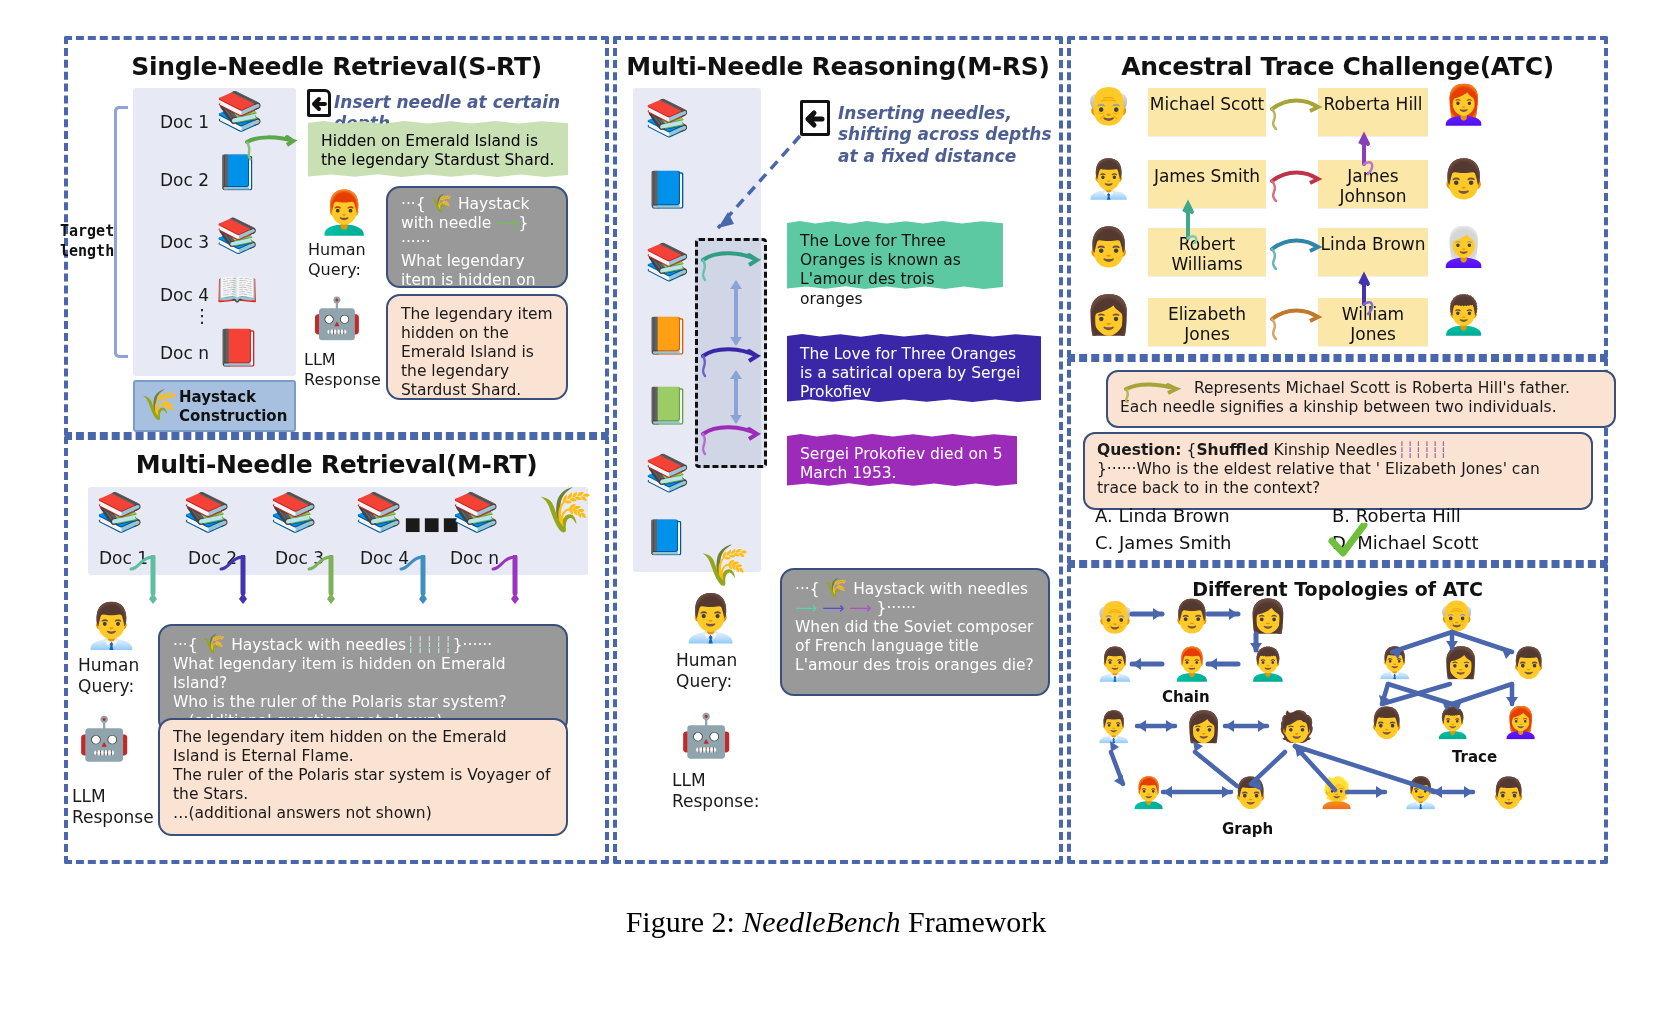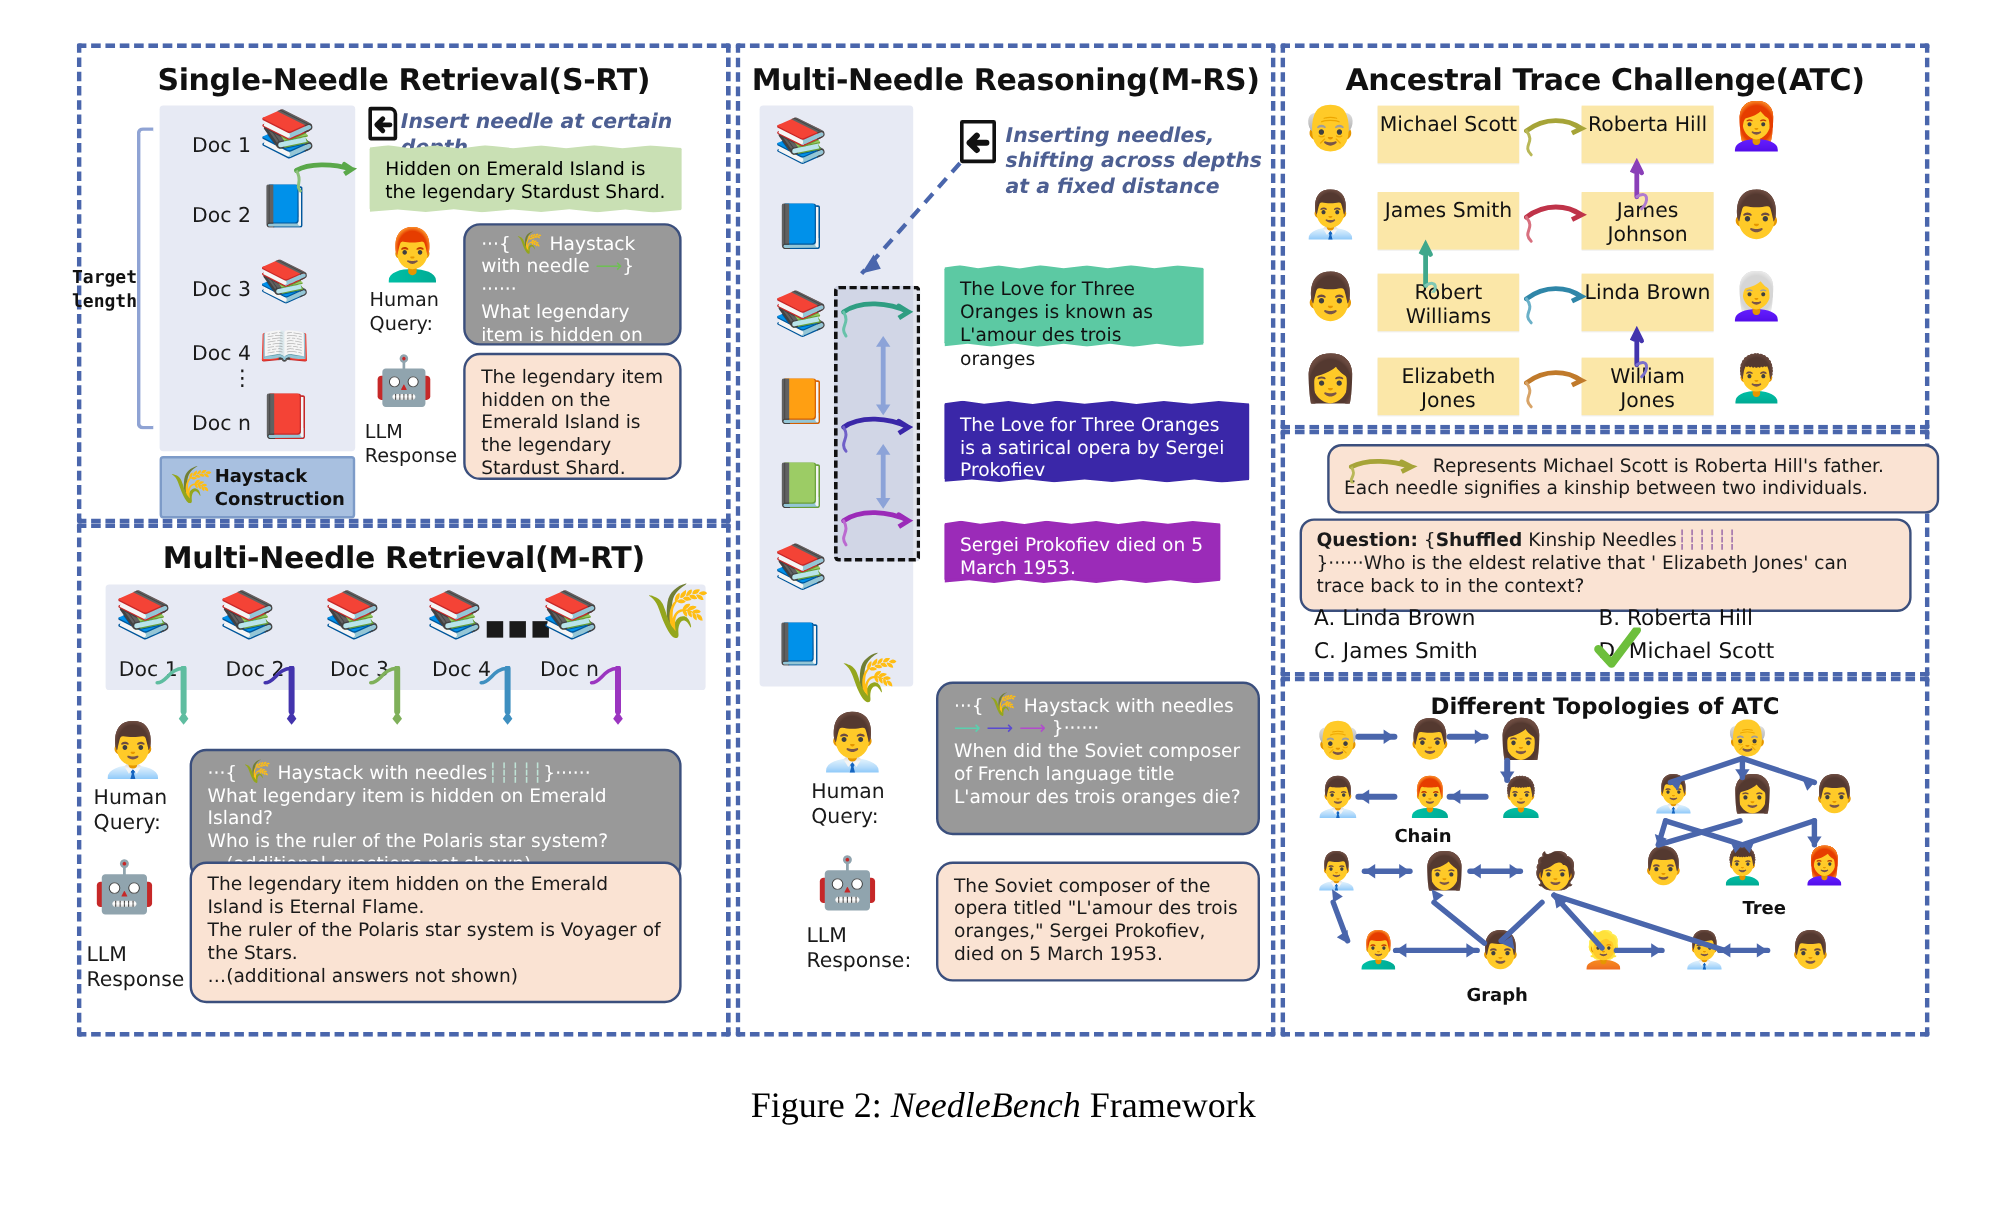--- a/index.html
+++ b/index.html
@@ -336,23 +336,20 @@
       <span style="color:#5a4ad0;">⟶</span>
       <span style="color:#b14ccc;">⟶</span>
       <span>}······</span><br>
       <span>When did the Soviet composer of French language title L'amour des trois oranges die?</span>
     </div>
   </div>
 
   <div class="emo" style="left:680px; top:715px; font-size:42px;">🤖</div>
   <div class="txt" style="left:672px; top:770px; font-size:17px;">LLM<br>Response:</div>
 
-  <div class="bubble peach" style="left:780px; top:718px; width:270px; height:100px;">
-    <div class="bt">The Soviet composer of the opera titled "L'amour des trois oranges," Sergei Prokofiev, died on 5 March 1953.</div>
-  </div>
 
   <div class="ptitle" style="left:1067px; top:52px; width:541px;">Ancestral Trace Challenge(ATC)</div>
 
   <div class="emo" style="left:1085px; top:86px; font-size:38px;">👴</div>
   <div class="emo" style="left:1085px; top:160px; font-size:38px;">👨‍💼</div>
   <div class="emo" style="left:1085px; top:228px; font-size:38px;">👨</div>
   <div class="emo" style="left:1085px; top:296px; font-size:38px;">👩</div>
 
   <div class="namecard" style="left:1148px; top:88px; width:118px; height:48px;">Michael Scott</div>
   <div class="namecard" style="left:1148px; top:160px; width:118px; height:48px;">James Smith</div>
@@ -460,21 +457,21 @@
     </g>
   </svg>
 
   <div class="emo" style="left:1438px; top:600px; font-size:30px;">👴</div>
   <div class="emo" style="left:1376px; top:648px; font-size:30px;">👨‍💼</div>
   <div class="emo" style="left:1442px; top:648px; font-size:30px;">👩</div>
   <div class="emo" style="left:1510px; top:648px; font-size:30px;">👨</div>
   <div class="emo" style="left:1368px; top:708px; font-size:30px;">👨</div>
   <div class="emo" style="left:1434px; top:708px; font-size:30px;">👨‍🦱</div>
   <div class="emo" style="left:1502px; top:708px; font-size:30px;">👩‍🦰</div>
-  <div class="topo-label" style="left:1452px; top:748px;">Tree</div>
+  <div class="topo-label" style="left:1452px; top:748px;">Trace</div>
 
   <svg style="position:absolute; left:1360px; top:596px;" width="200" height="130">
     <g stroke="#4a66ac" stroke-width="4.5" fill="none" stroke-linecap="round">
       <path d="M92 36 L32 56"></path>
         <path d="M32 56 l10 -3 l-4 10 z" fill="#4a66ac" stroke="none"></path>
       <path d="M92 36 L92 52"></path>
         <path d="M92 54 l-6 -9 h12 z" fill="#4a66ac" stroke="none"></path>
       <path d="M92 36 L152 56"></path>
         <path d="M152 56 l-10 -3 l4 10 z" fill="#4a66ac" stroke="none"></path>
       <path d="M28 88 L22 108"></path>

